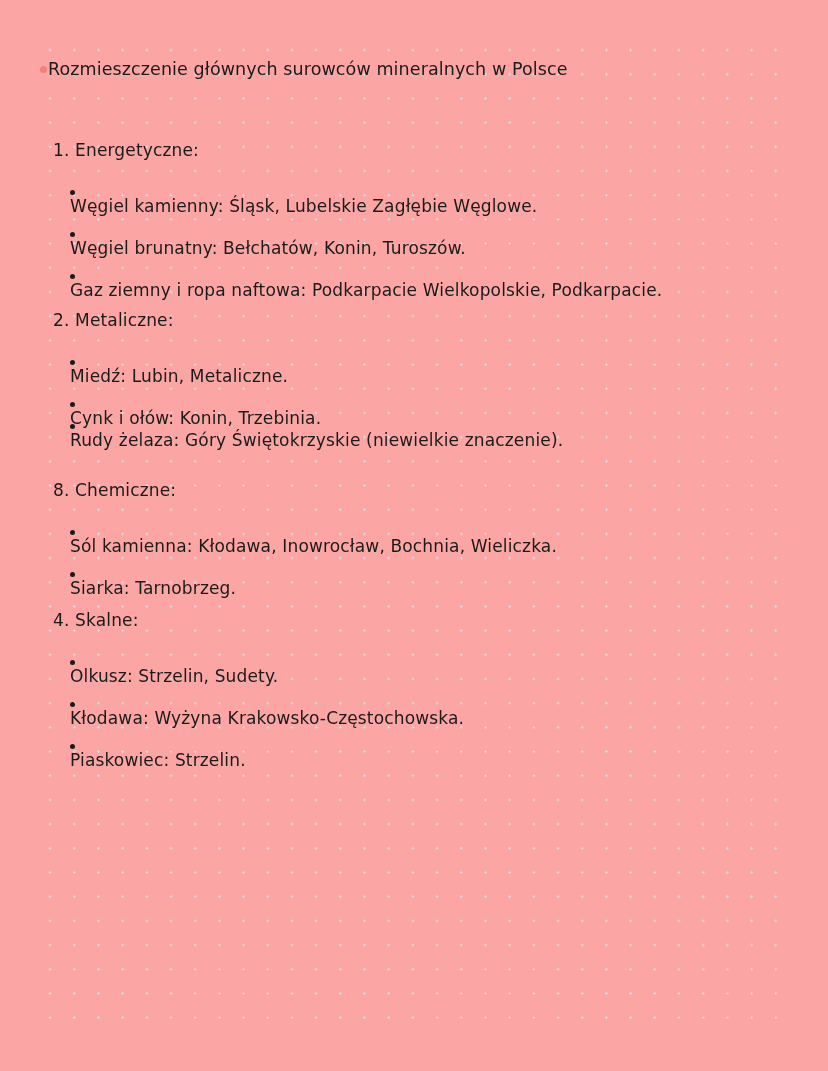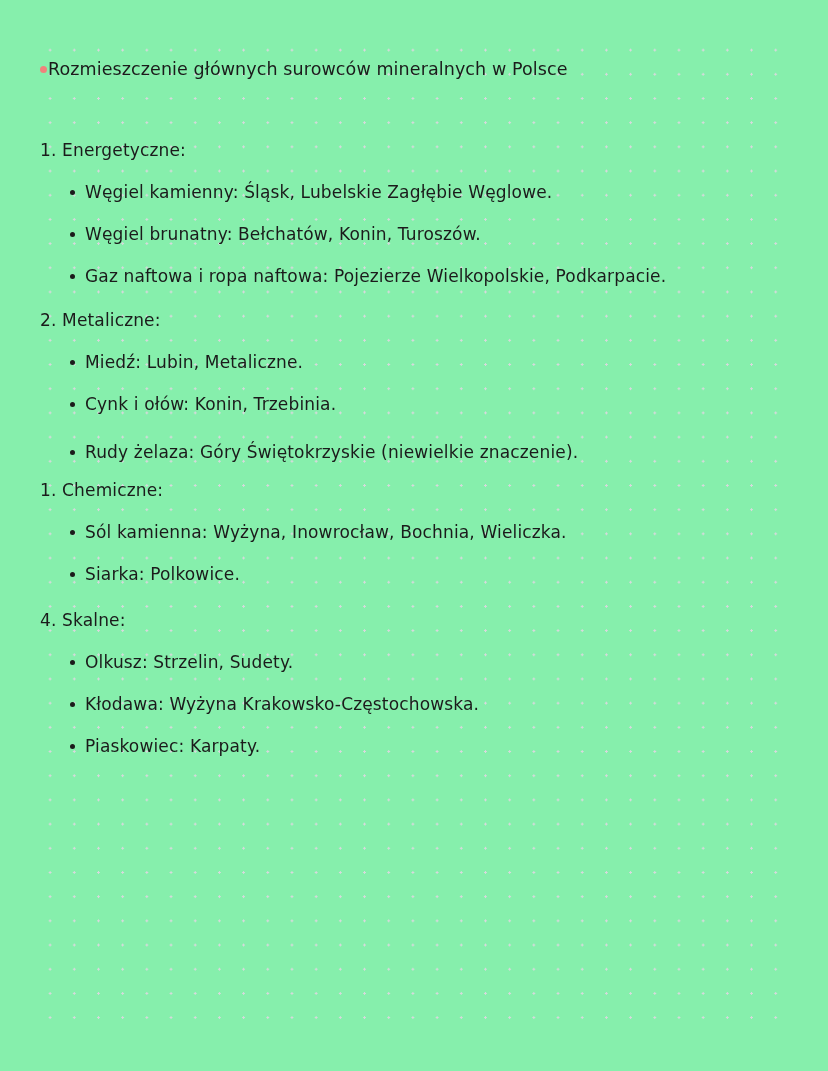--- a/index.html
+++ b/index.html
@@ -13,21 +13,21 @@
     background: #ffffff;
     font-family: "DejaVu Sans", "Liberation Sans", sans-serif;
     overflow: hidden;
   }
 
   
   #page {
     position: relative;
     width: 828px;
     height: 1071px;
-    background-color: #86efac;
+    background-color: #fca5a5;
     box-sizing: border-box;
   }
   #dot-grid {
     position: absolute;
     left: 38px;
     top: 38px;
     width: 756px;
     height: 1000px;
     background-image: radial-gradient(#d9d9dd 1.1px, transparent 1.2px);
     background-size: 24.2px 24.2px;
@@ -69,34 +69,35 @@
     font-weight: 400;
   }
 
   .section {
     position: absolute;
     left: 0;
     width: 828px;
   }
   .section-heading {
     position: absolute;
-    left: 40px;
+    left: 53px;
     font-size: 17px;
     line-height: 22px;
     color: #1b1b1b;
     white-space: nowrap;
     letter-spacing: 0.15px;
     text-align: center;
   }
   .bullet-row {
     position: absolute;
     left: 70px;
     display: flex;
     align-items: flex-start;
     white-space: nowrap;
+    flex-direction: column;
   }
   .bullet-dot {
     width: 5px;
     height: 5px;
     border-radius: 50%;
     background: #1b1b1b;
     margin-top: 9px;
     margin-right: 10px;
     flex: none;
   }
@@ -127,65 +128,65 @@
       <div class="bullet-row" style="top:181px">
         <span class="bullet-dot"></span>
         <span class="bullet-text">Węgiel kamienny: Śląsk, Lubelskie Zagłębie Węglowe.</span>
       </div>
       <div class="bullet-row" style="top:223px">
         <span class="bullet-dot"></span>
         <span class="bullet-text">Węgiel brunatny: Bełchatów, Konin, Turoszów.</span>
       </div>
       <div class="bullet-row" style="top:265px">
         <span class="bullet-dot"></span>
-        <span class="bullet-text">Gaz naftowa i ropa naftowa: Pojezierze Wielkopolskie, Podkarpacie.</span>
+        <span class="bullet-text">Gaz ziemny i ropa naftowa: Podkarpacie Wielkopolskie, Podkarpacie.</span>
       </div>
     </div>
 
     <div class="section">
       <div class="section-heading" style="top:309px">2. Metaliczne:</div>
 
       <div class="bullet-row" style="top:351px">
         <span class="bullet-dot"></span>
         <span class="bullet-text">Miedź: Lubin, Metaliczne.</span>
       </div>
       <div class="bullet-row" style="top:393px">
         <span class="bullet-dot"></span>
         <span class="bullet-text">Cynk i ołów: Konin, Trzebinia.</span>
       </div>
-      <div class="bullet-row" style="top:441px">
+      <div class="bullet-row" style="top:415px">
         <span class="bullet-dot"></span>
         <span class="bullet-text">Rudy żelaza: Góry Świętokrzyskie (niewielkie znaczenie).</span>
       </div>
     </div>
 
     <div class="section">
-      <div class="section-heading" style="top:479px">1. Chemiczne:</div>
+      <div class="section-heading" style="top:479px">8. Chemiczne:</div>
 
       <div class="bullet-row" style="top:521px">
         <span class="bullet-dot"></span>
-        <span class="bullet-text">Sól kamienna: Wyżyna, Inowrocław, Bochnia, Wieliczka.</span>
+        <span class="bullet-text">Sól kamienna: Kłodawa, Inowrocław, Bochnia, Wieliczka.</span>
       </div>
       <div class="bullet-row" style="top:563px">
         <span class="bullet-dot"></span>
-        <span class="bullet-text">Siarka: Polkowice.</span>
+        <span class="bullet-text">Siarka: Tarnobrzeg.</span>
       </div>
     </div>
 
     <div class="section">
       <div class="section-heading" style="top:609px">4. Skalne:</div>
 
       <div class="bullet-row" style="top:651px">
         <span class="bullet-dot"></span>
         <span class="bullet-text">Olkusz: Strzelin, Sudety.</span>
       </div>
       <div class="bullet-row" style="top:693px">
         <span class="bullet-dot"></span>
         <span class="bullet-text">Kłodawa: Wyżyna Krakowsko-Częstochowska.</span>
       </div>
       <div class="bullet-row" style="top:735px">
         <span class="bullet-dot"></span>
-        <span class="bullet-text">Piaskowiec: Karpaty.</span>
+        <span class="bullet-text">Piaskowiec: Strzelin.</span>
       </div>
     </div>
 
   </div>
 </div>
 
 </body></html>

